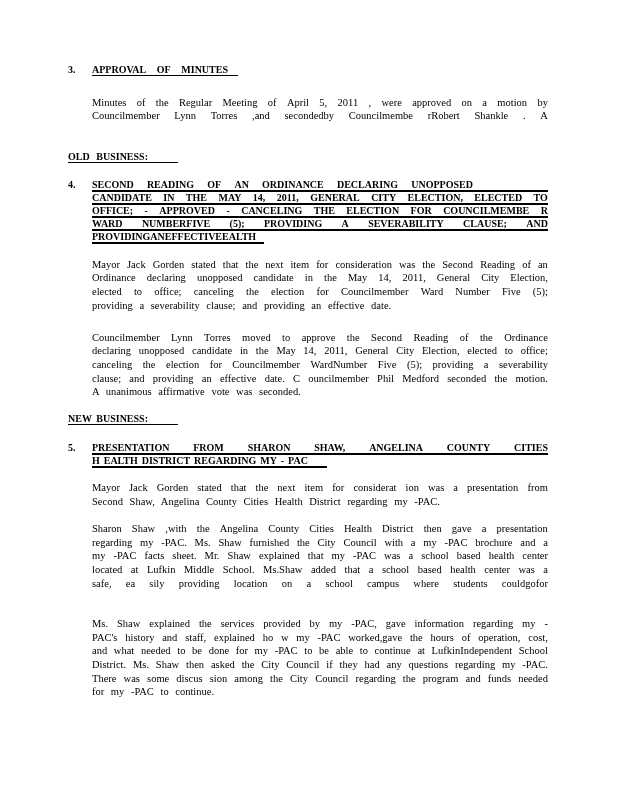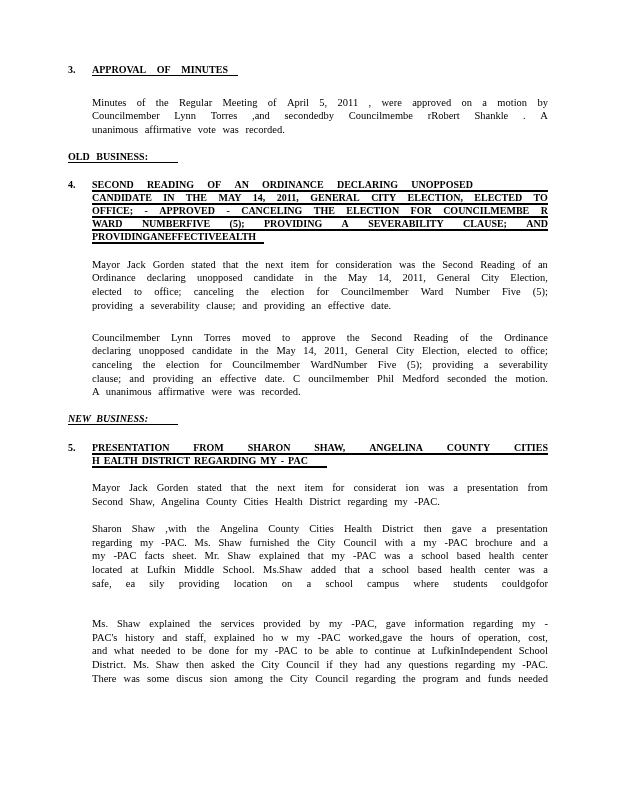--- a/index.html
+++ b/index.html
@@ -106,21 +106,20 @@
           <span>Lynn</span>
           <span>Torres</span>
           <span>,and</span>
           <span>secondedby</span>
           <span>Councilmembe</span>
           <span>rRobert</span>
           <span>Shankle</span>
           <span>.</span>
           <span>A</span>
         </div>
-        <div class="para-line lastline">unanimous affirmative vote was recorded.</div>
       </div>
       <div class="hblock" style="left: 68px; top: 151px;">
         <div class="hlines">
           <div class="hline thin" style="width: 110px;">
             <div class="hline-text" style="width: 80px;">
               <span>OLD</span>
               <span>BUSINESS:</span>
             </div>
           </div>
         </div>
@@ -291,23 +290,23 @@
           <span>effective</span>
           <span>date.</span>
           <span>C</span>
           <span>ouncilmember</span>
           <span>Phil</span>
           <span>Medford</span>
           <span>seconded</span>
           <span>the</span>
           <span>motion.</span>
         </div>
-        <div class="para-line lastline">A unanimous affirmative were was recorded.</div>
-      </div>
-      <div class="hblock" style="left: 68px; top: 413px; font-style: italic;">
+        <div class="para-line lastline">A unanimous affirmative vote was seconded.</div>
+      </div>
+      <div class="hblock" style="left: 68px; top: 413px;">
         <div class="hlines">
           <div class="hline thin" style="width: 110px;">
             <div class="hline-text" style="width: 80px;">
               <span>NEW</span>
               <span>BUSINESS:</span>
             </div>
           </div>
         </div>
       </div>
       <div class="hblock" style="left: 68px; top: 442px;">
@@ -522,15 +521,16 @@
           <span>the</span>
           <span>City</span>
           <span>Council</span>
           <span>regarding</span>
           <span>the</span>
           <span>program</span>
           <span>and</span>
           <span>funds</span>
           <span>needed</span>
         </div>
+        <div class="para-line lastline">for my -PAC to continue.</div>
       </div>
     </div>
 </div>
 
 </body></html>

